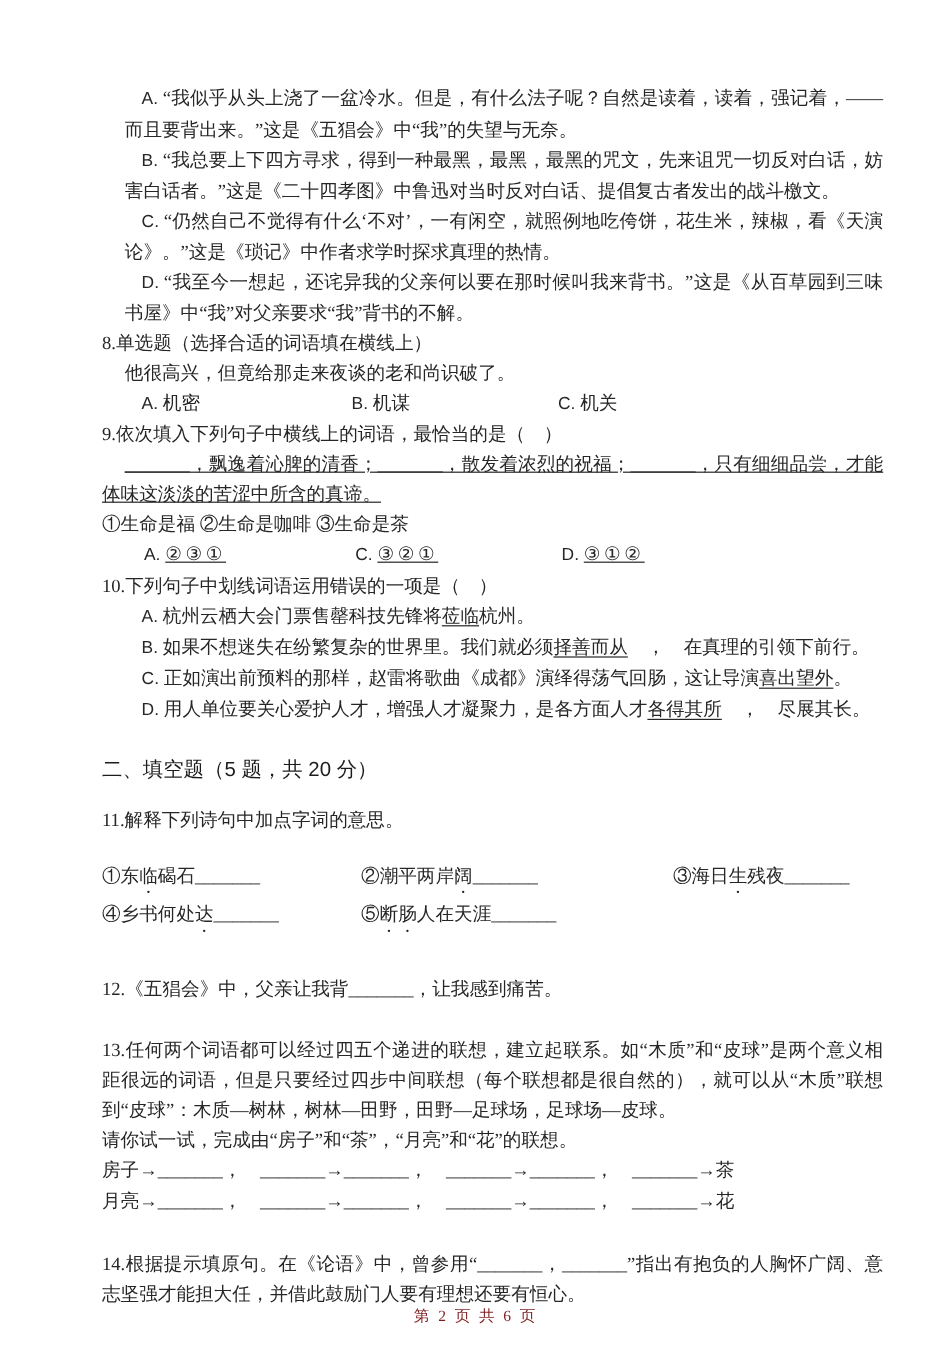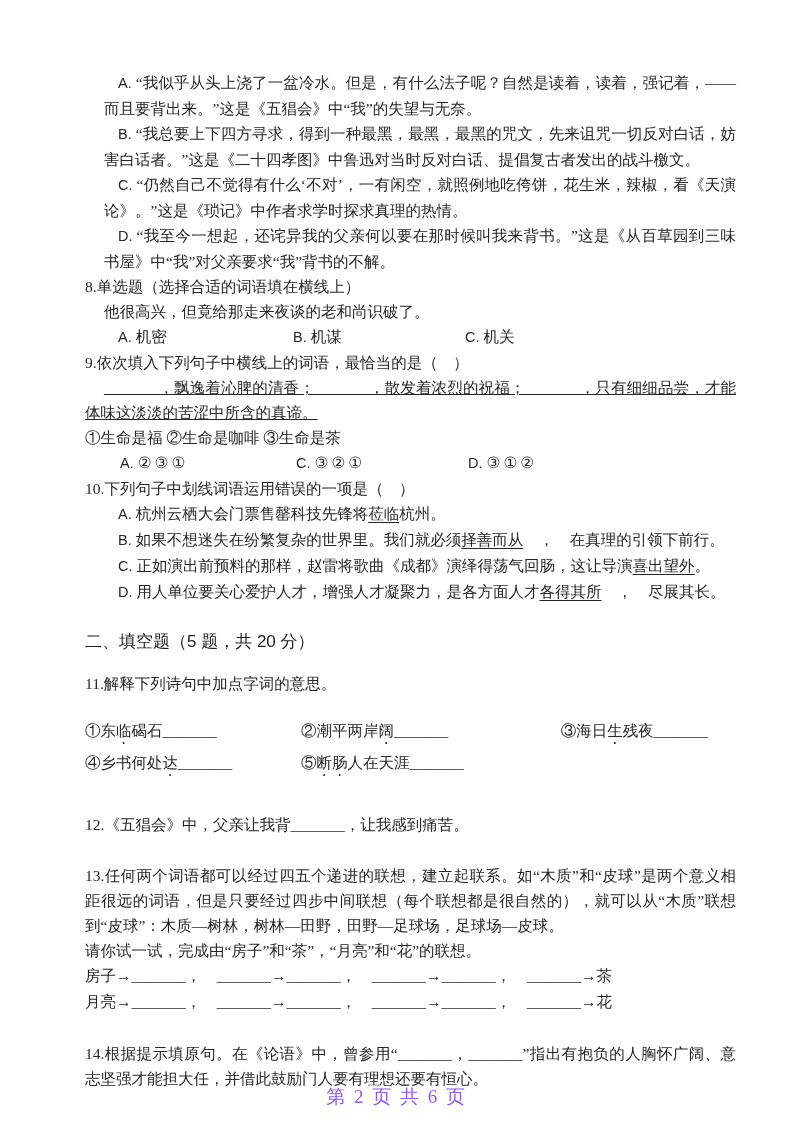--- a/index.html
+++ b/index.html
@@ -23,21 +23,21 @@
   .indent { padding-left:19px; }
   .q9sentence { text-indent:19px;text-decoration:underline; }
   .optrow { display:flex; }
   .q8row { padding-left:33px; }
   .q8row .cell:nth-child(1){ width:175px; }
   .q8row .cell:nth-child(2){ width:172px; }
   .q9row { padding-left:35px; }
   .q9row .cell:nth-child(1){ width:176px; }
   .q9row .cell:nth-child(2){ width:172px; }
   .q9row .cell:nth-child(3){ width:173px; }
-  .circles { letter-spacing:3px; }
+  .circles { letter-spacing:3px;text-decoration:underline; }
   .sec {
     margin-top:24px;
     font-family:"Liberation Sans", sans-serif;
     font-size:17px; font-weight:normal;
     line-height:26px; color:#1c1c1c;
   }
   .q11stem { margin-top:16px; }
   .q11row { line-height:30px; }
   .q11row .q11item { display:inline-block; }
   .q11row.r1 .q11item:nth-child(1){ width:212px; }
@@ -49,23 +49,23 @@
     text-emphasis:filled dot #262626;
     text-emphasis-position:under left;
   }
   .q12 { margin-top:32px; }
   .q13intro { margin-top:26px; }
   .chain { line-height:26px; }
   .q14 { margin-top:26px; }
   .footer {
     position:absolute; left:0; right:0; bottom:18px;
     text-align:center;
-    font-size:19px; line-height:15px;
+    font-size:13px; line-height:15px;
     letter-spacing:2px;
-    color:#8b5cf6;
+    color:#7f1d1d;
     margin-top:44px;
   }
 </style>
 </head>
 <body>
 
 <div class="page">
 
   <div>
     <p class="opt just"><span class="lbl">A.</span><span>“我似乎从头上浇了一盆冷水。但是，有什么法子呢？自然是读着，读着，强记着，——而且要背出来。”这是《五猖会》中“我”的失望与无奈。</span></p>

